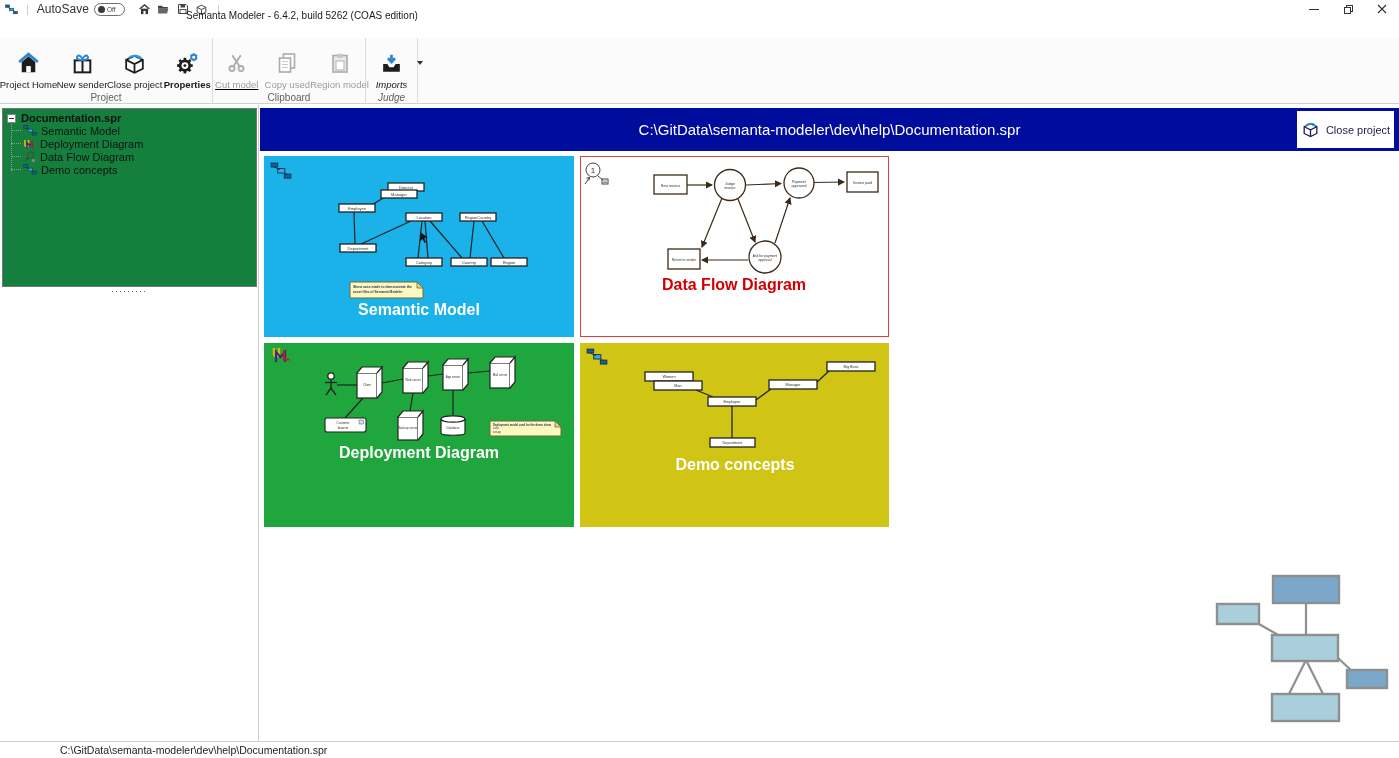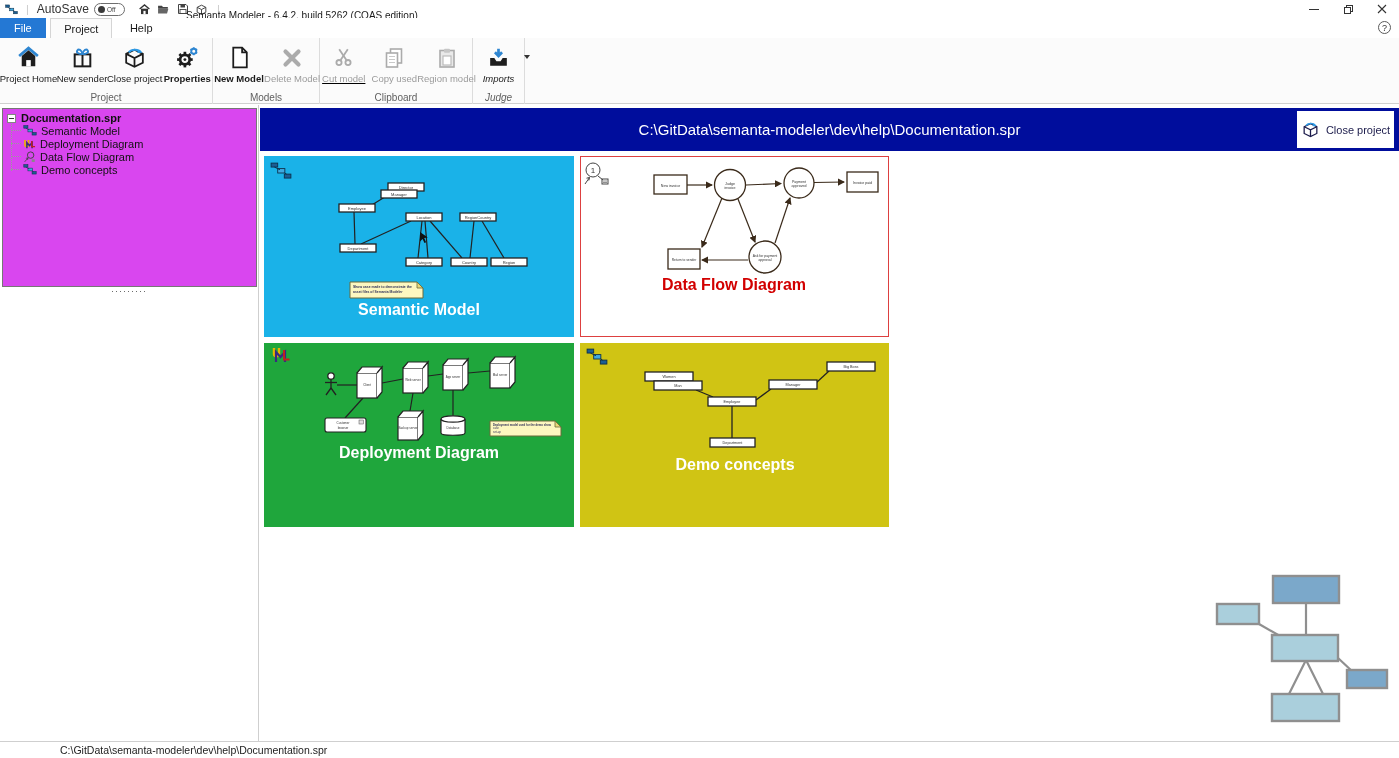--- a/index.html
+++ b/index.html
@@ -25,31 +25,31 @@
 
   
   .tabrow { position:absolute; top:18px; left:0; right:0; height:20px; background:#fff; }
   .tab { display:inline-block; height:20px; line-height:20px; padding:0 13px; font-size:11px; color:#1a1a1a; vertical-align:top; }
   .tab-file { background:#2478d4; color:#fff; padding:0 14px; }
   .tab-active { background:#fbfbfb; border:1px solid #d5d5d5; border-bottom:none; }
   .help-circle { position:absolute; right:8px; top:3px; width:13px; height:13px; border:1px solid #5a5a5a; border-radius:50%; font-size:9px; color:#333; text-align:center; line-height:12px; }
 
   
   .ribbon { position:absolute; top:38px; left:0; right:0; height:66px; background:#fbfbfb; border-bottom:1px solid #d0d0d0; display:flex; }
-  .rgroup { position:relative; height:66px; border-right:1px solid #dcdcdc; display:flex; justify-content:center; align-items:flex-start; padding-top:3px; }
+  .rgroup { position:relative; height:66px; border-right:1px solid #dcdcdc; display:flex; justify-content:center; align-items:center; padding-top:3px; }
   .glabel { position:absolute; bottom:1px; left:0; right:0; text-align:center; font-size:10px; color:#5f5f5f; }
   .rbtn { display:flex; flex-direction:column; align-items:center; padding-top:3px; height:52px; }
   .ricon { height:27px; display:flex; align-items:center; justify-content:center; }
   .rlabel { font-size:9.5px; color:#1a1a1a; margin-top:2px; white-space:nowrap; }
   .rbtn.disabled .rlabel { color:#9b9b9b; }
   .imports-wrap { position:relative; }
   .caret { position:absolute; right:-8px; top:14px; width:0; height:0; border-left:3.5px solid transparent; border-right:3.5px solid transparent; border-top:4px solid #333; }
 
   
-  .tree-box { position:absolute; left:2px; top:108px; width:255px; height:179px; background:#d946ef; border:1px solid #767676; }
+  .tree-box { position:absolute; left:2px; top:108px; width:255px; height:179px; background:#15803d; border:1px solid #767676; }
   .tree-root-row { position:relative; padding:3px 0 0 18px; font-size:11px; font-weight:bold; color:#111; white-space:nowrap; }
   .expander { position:absolute; left:4px; top:5px; width:9px; height:9px; border:1px solid #848484; background:#fff; }
   .expander::after { content:""; position:absolute; left:1px; top:3px; width:5px; height:1px; background:#333; }
   .tree-vline { position:absolute; left:8px; top:15px; height:47px; border-left:1px dotted #9a9a9a; }
   .tree-item { position:relative; margin-left:20px; height:13px; display:flex; align-items:center; gap:4px; font-size:11px; color:#111; white-space:nowrap; }
   .tree-item::before { content:""; position:absolute; left:-12px; top:6px; width:10px; border-top:1px dotted #9a9a9a; }
   .splitter { position:absolute; left:0; top:289px; width:258px; text-align:center; font-size:9px; color:#555; letter-spacing:1px; line-height:5px; }
   .v-divider { position:absolute; left:258px; top:105px; height:636px; width:1px; background:#cfcfcf; }
 
   
@@ -132,26 +132,20 @@
           </span>
         </span>
       <span class="wc-btn">
         <svg width="10" height="10" viewBox="0 0 10 10">
             <path d="M1 1 L9 9 M9 1 L1 9" stroke="#333" stroke-width="1.1"></path>
           </svg>
       </span>
     </div>
   </div>
 
-  <div class="tabrow">
-    <span class="tab tab-file">File</span>
-    <span class="tab tab-active">Project</span>
-    <span class="tab">Help</span>
-    <span class="help-circle">?</span>
-  </div>
 
   <div class="ribbon">
 
     <div class="rgroup" style="width:213px;">
       <div class="rbtn" style="width:57px;">
         <span class="ricon">
           <svg width="25" height="25" viewBox="0 0 24 24">
               <path d="M3 10.5 L12 3 L21 10.5" fill="none" stroke="#2e86d1" stroke-width="2.6"></path>
               <path d="M5.5 10.5 V20.5 H18.5 V10.5 L12 5 Z" fill="#1d1d1d"></path>
               <rect x="9.8" y="14.5" width="4.4" height="6" fill="#fff"></rect>
@@ -204,40 +198,20 @@
                 <line x1="18" y1="2.2" x2="18" y2="4" transform="rotate(300 18 6)"></line>
               </g>
             <circle cx="18" cy="6" r="2.4" fill="none" stroke="#2e86d1" stroke-width="1.8"></circle>
           </svg>
         </span>
         <span class="rlabel">Properties</span>
       </div>
       <div class="glabel">Project</div>
     </div>
 
-    <div class="rgroup" style="width:107px;">
-      <div class="rbtn" style="width:52px;">
-        <span class="ricon">
-          <svg width="25" height="25" viewBox="0 0 24 24">
-              <path d="M6 2.5 H14.5 L19 7 V21.5 H6 Z" fill="#fff" stroke="#1d1d1d" stroke-width="1.7"></path>
-              <path d="M14.5 2.5 V7 H19" fill="none" stroke="#1d1d1d" stroke-width="1.7"></path>
-            </svg>
-        </span>
-        <span class="rlabel" style="font-weight:bold;">New Model</span>
-      </div>
-      <div class="rbtn disabled" style="width:54px;">
-        <span class="ricon">
-          <svg width="24" height="24" viewBox="0 0 24 24">
-              <path d="M5.5 5.5 L18.5 18.5 M18.5 5.5 L5.5 18.5" stroke="#ababab" stroke-width="4.2" stroke-linecap="round"></path>
-            </svg>
-        </span>
-        <span class="rlabel">Delete Model</span>
-      </div>
-      <div class="glabel">Models</div>
-    </div>
 
     <div class="rgroup" style="width:153px;">
       <div class="rbtn disabled" style="width:48px;text-decoration:underline;">
         <span class="ricon">
           <svg width="23" height="23" viewBox="0 0 24 24" fill="none" stroke="#ababab" stroke-width="1.9">
               <line x1="7.5" y1="3.5" x2="15" y2="14.5"></line>
               <line x1="16.5" y1="3.5" x2="9" y2="14.5"></line>
               <circle cx="7.3" cy="17.3" r="2.7"></circle>
               <circle cx="16.7" cy="17.3" r="2.7"></circle>
             </svg>

